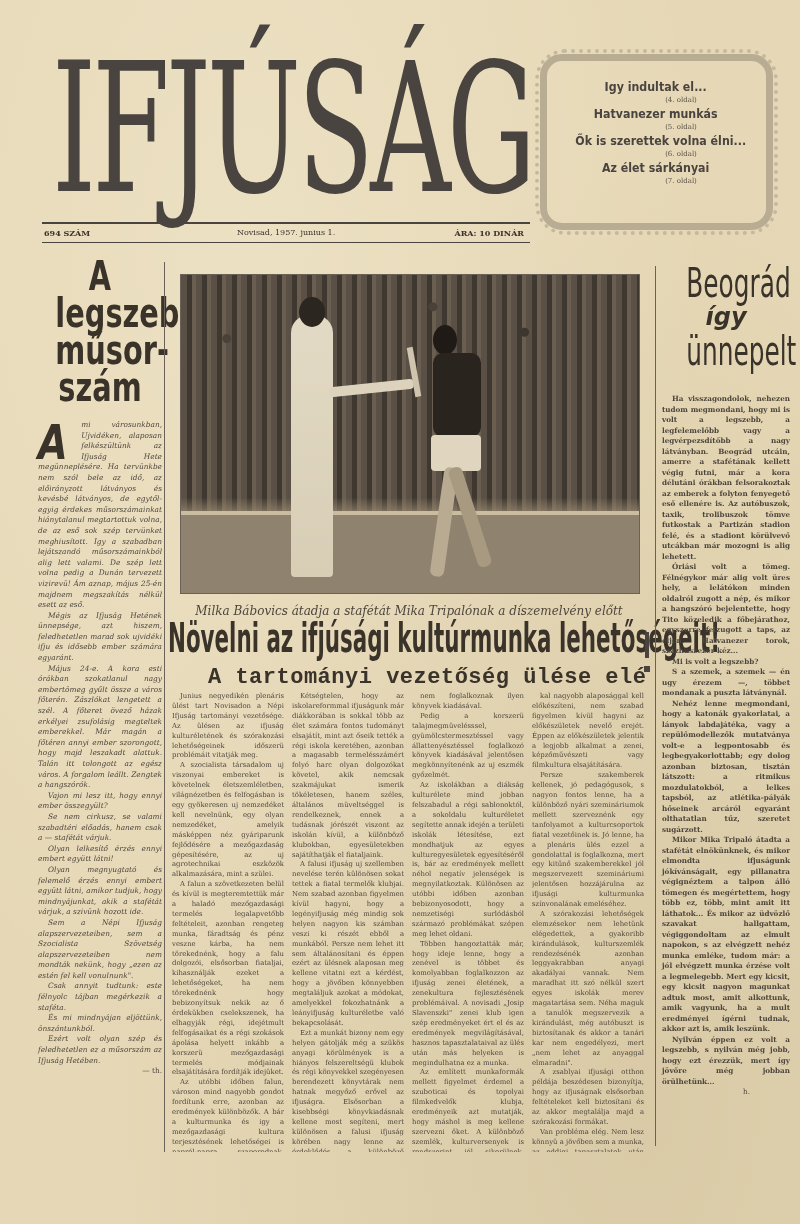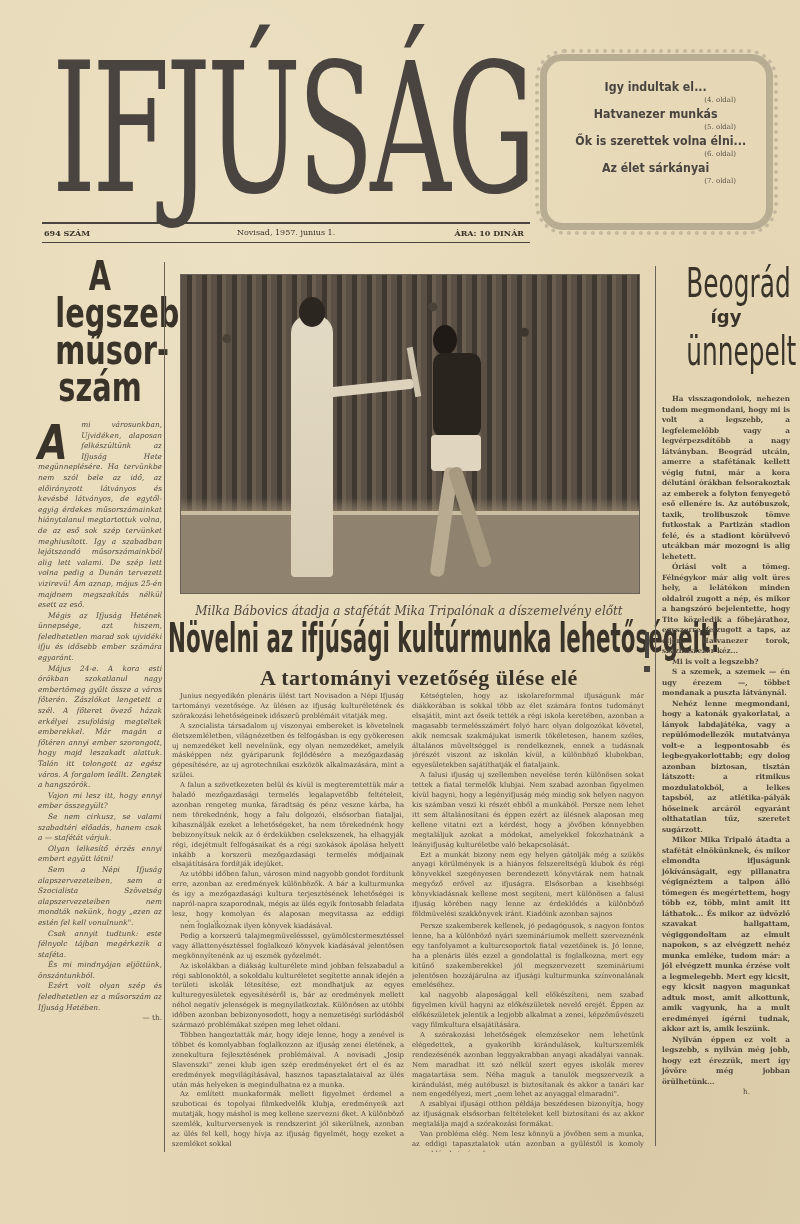--- a/index.html
+++ b/index.html
@@ -50,21 +50,21 @@
       content: ""; position: absolute; inset: -12px; border-radius: 30px;
       border: 4px dotted #c4b89e; pointer-events: none;
     }
     .toc-item { margin: 0; }
     .toc-title {
       font-family: "DejaVu Sans", sans-serif; font-weight: bold;
       font-size: 13px; line-height: 16px; color: #4a4440;
       transform: scaleX(0.85); transform-origin: right center;
       white-space: nowrap; text-align: center;
     }
-    .toc-page { font-size: 7px; line-height: 11px; color: #5a5248; padding-left: 40px; margin-left: 39px; }
+    .toc-page { font-size: 7px; line-height: 11px; color: #5a5248; text-align: center; padding-left: 40px; margin-left: 39px; }
 
     
     .col-left { position: absolute; left: 38px; top: 258px; width: 124px; }
     .left-headline {
       font-family: "DejaVu Sans", sans-serif; font-weight: bold;
       font-size: 40px; line-height: 37px; text-align: center; color: #3a332a;
       transform: scaleX(0.72); transform-origin: center top;
       width: 124px; margin-left: 0;
     }
     .vrule-1 { position: absolute; left: 164px; top: 262px; width: 1px; height: 890px; background: #6a6258; }
@@ -116,43 +116,43 @@
       font-size: 12px; font-style: italic; color: #4d463d;
     }
     
     .main-headline {
       position: absolute; left: 168px; top: 614px; width: 900px;
       font-family: "DejaVu Sans", sans-serif; font-weight: bold;
       font-size: 40px; line-height: 48px; color: #3a332a;
       transform: scaleX(0.535); transform-origin: left top; white-space: nowrap;
     }
     .sub-headline {
-      position: absolute; left: 189px; top: 664px; width: 460px; text-align: center;
-      font-family: Liberation Serif, serif; font-weight: bold;
+      position: absolute; left: 208px; top: 664px; width: 460px; text-align: left;
+      font-family: Liberation Mono, monospace; font-weight: bold;
       font-size: 22px; line-height: 28px; color: #3a332a; letter-spacing: 0.5px;
       white-space: nowrap;
     }
     .article-cols {
       position: absolute; left: 172px; top: 692px; width: 472px; height: 460px;
-      display: grid; grid-template-columns: repeat(2, 1fr); column-gap: 8px;
+      display: grid; grid-template-columns: repeat(4, 1fr); column-gap: 8px;
     }
     .article-cols .col {
       font-size: 6.9px; line-height: 9.9px; text-align: justify; color: #4d463d;
       overflow: hidden;
     }
     .article-cols .col p { margin: 0; text-indent: 8px; }
 
     
     .vrule-2 { position: absolute; left: 655px; top: 266px; width: 1px; height: 880px; background: #6a6258; }
     .col-right { position: absolute; left: 662px; top: 262px; width: 128px; }
     .right-headline {
       font-family: "DejaVu Sans", sans-serif; color: #3a332a; text-align: center;
     }
     .right-headline .big { font-size: 40px; line-height: 42px; transform: scaleX(0.62); white-space: nowrap; font-weight: normal; display:block; }
-    .right-headline .small { font-size: 18px; line-height: 26px; font-weight: bold; display:block; }
+    .right-headline .small { font-size: 24px; line-height: 26px; font-weight: bold; display:block;font-style:italic; }
     .col-right .body-text { font-style: normal; font-weight: bold; font-size: 7.2px; line-height: 10.5px; margin-top: 22px; }
     .col-right .body-text p { text-indent: 10px; }
     .col-right .body-text .q { text-indent: 10px; font-weight: bold; }
 
     .mid-marker { position: absolute; left: 645px; top: 632px; width: 4px; height: 26px; background: #4a4440; }
     .mid-marker2 { position: absolute; left: 644px; top: 666px; width: 6px; height: 6px; background: #4a4440; }
   </style>
 </head>
 <body>
 
@@ -194,20 +194,21 @@
       <div>szám</div>
     </div>
     <div class="body-text" style="margin-top:14px;">
       <span class="dropcap">A</span>
       <p class="first">mi városunkban, Ujvidéken, alaposan felkészültünk az Ifjuság Hete megünneplésére. Ha tervünkbe nem szól bele az idő, az előirányzott látványos és kevésbé látványos, de egytől-egyig érdekes műsorszámainkat hiánytalanul megtartottuk volna, de az eső sok szép tervünket meghiusított. Igy a szabadban lejátszandó műsorszámainkból alig lett valami. De szép lett volna pedig a Dunán tervezett vizirevü! Ám aznap, május 25-én majdnem megszakítás nélkül esett az eső.</p>
       <p>Mégis az Ifjuság Hetének ünnepsége, azt hiszem, feledhetetlen marad sok ujvidéki ifju és idősebb ember számára egyaránt.</p>
       <p>Május 24-e. A kora esti órákban szokatlanul nagy embertömeg gyűlt össze a város főterén. Zászlókat lengetett a szél. A főteret övező házak erkélyei zsufolásig megteltek emberekkel. Már magán a főtéren annyi ember szorongott, hogy majd leszakadt alattuk. Talán itt tolongott az egész város. A forgalom leállt. Zengtek a hangszórók.</p>
       <p>Vajon mi lesz itt, hogy ennyi ember összegyült?</p>
       <p>Se nem cirkusz, se valami szabadtéri előadás, hanem csak a — stafétát várjuk.</p>
       <p>Olyan lelkesítő érzés ennyi embert együtt látni!</p>
+      <p>Olyan megnyugtató és felemelő érzés ennyi embert együtt látni, amikor tudjuk, hogy mindnyájunkat, akik a stafétát várjuk, a szivünk hozott ide.</p>
       <p>Sem a Népi Ifjuság alapszervezeteiben, sem a Szocialista Szövetség alapszervezeteiben nem mondták nekünk, hogy „ezen az estén fel kell vonulnunk".</p>
       <p>Csak annyit tudtunk: este félnyolc tájban megérkezik a staféta.</p>
       <p>És mi mindnyájan eljöttünk, önszántunkból.</p>
       <p>Ezért volt olyan szép és feledhetetlen ez a műsorszám az Ifjuság Hetében.</p>
       <div class="sig">— th.</div>
     </div>
   </div>
   <div class="vrule-1"></div>
 
   <div class="photo">
@@ -241,22 +242,22 @@
       <p>Ezt a munkát bizony nem egy helyen gátolják még a szükös anyagi körülmények is a hiányos felszereltségü klubok és régi könyvekkel szegényesen berendezett könyvtárak nem hatnak megyőző erővel az ifjuságra. Elsősorban a kisebbségi könyvkiadásnak kellene most segíteni, mert különösen a falusi ifjuság körében nagy lenne az érdeklődés a különböző földmüvelési szakkönyvek iránt. Kiadóink azonban sajnos</p>
     </div>
     <div class="col">
       <p>nem foglalkoznak ilyen könyvek kiadásával.</p>
       <p>Pedig a korszerü talajmegmüvelésssel, gyümölcstermesztéssel vagy állattenyésztéssel foglalkozó könyvek kiadásával jelentősen megkönnyítenénk az uj eszmék győzelmét.</p>
       <p>Az iskolákban a diákság kulturélete mind jobban felszabadul a régi sablonoktól, a sokoldalu kulturéletet segítette annak idején a területi iskolák létesítése, ezt mondhatjuk az egyes kulturegyesületek egyesítéséről is, bár az eredmények mellett néhol negatív jelenségek is megnyilatkoztak. Különösen az utóbbi időben azonban bebizonyosodott, hogy a nemzetiségi surlódásból származó problémákat szépen meg lehet oldani.</p>
       <p>Többen hangoztatták már, hogy ideje lenne, hogy a zenével is többet és komolyabban foglalkozzon az ifjuság zenei életének, a zenekultura fejlesztésének problémáival. A novisadi „Josip Slavenszki" zenei klub igen szép eredményeket ért el és az eredmények megvilágításával, hasznos tapasztalataival az ülés után más helyeken is megindulhatna ez a munka.</p>
       <p>Az említett munkaformák mellett figyelmet érdemel a szuboticai és topolyai filmkedvelők klubja, eredményeik azt mutatják, hogy máshol is meg kellene szervezni őket. A különböző szemlék, kulturversenyek is rendszerint jól sikerülnek, azonban az ülés fel kell, hogy hívja az ifjuság figyelmét, hogy ezeket a szemléket sokkal</p>
     </div>
     <div class="col">
+      <p>kal nagyobb alaposággal kell előkészíteni, nem szabad figyelmen kívül hagyni az előkészületek nevelő erejét. Éppen az előkészületek jelentik a legjobb alkalmat a zenei, képzőművészeti vagy filmkultura elsajátítására.</p>
       <p>Persze szakemberek kellenek, jó pedagógusok, s nagyon fontos lenne, ha a különböző nyári szemináriumok mellett szerveznénk egy tanfolyamot a kulturcsoportok fiatal vezetőinek is. Jó lenne, ha a plenáris ülés ezzel a gondolattal is foglalkozna, mert egy kitűnő szakemberekkel jól megszervezett szemináriumi jelentősen hozzájárulna az ifjusági kulturmunka színvonalának emeléséhez.</p>
-      <p>kal nagyobb alaposággal kell előkészíteni, nem szabad figyelmen kívül hagyni az előkészületek nevelő erejét. Éppen az előkészületek jelentik a legjobb alkalmat a zenei, képzőművészeti vagy filmkultura elsajátítására.</p>
       <p>A szórakozási lehetőségek elemzésekor nem lehetünk elégedettek, a gyakoribb kirándulások, kulturszemlék rendezésénék azonban leggyakrabban anyagi akadályai vannak. Nem maradhat itt szó nélkül szert egyes iskolák merev magatartása sem. Néha maguk a tanulók megszervezik a kirándulást, még autóbuszt is biztosítanak és akkor a tanári kar nem engedélyezi, mert „nem lehet az anyaggal elmaradni".</p>
       <p>A zsablyai ifjusági otthon példája beszédesen bizonyítja, hogy az ifjuságnak elsősorban feltételeket kell biztosítani és az akkor megtalálja majd a szórakozási formákat.</p>
       <p>Van probléma elég. Nem lesz könnyü a jövőben sem a munka, az eddigi tapasztalatok után azonban a gyüléstől is komoly megoldásokat várunk...</p>
 
     </div>
   </div>
 
   <div class="mid-marker"></div>
   <div class="mid-marker2"></div>
 

